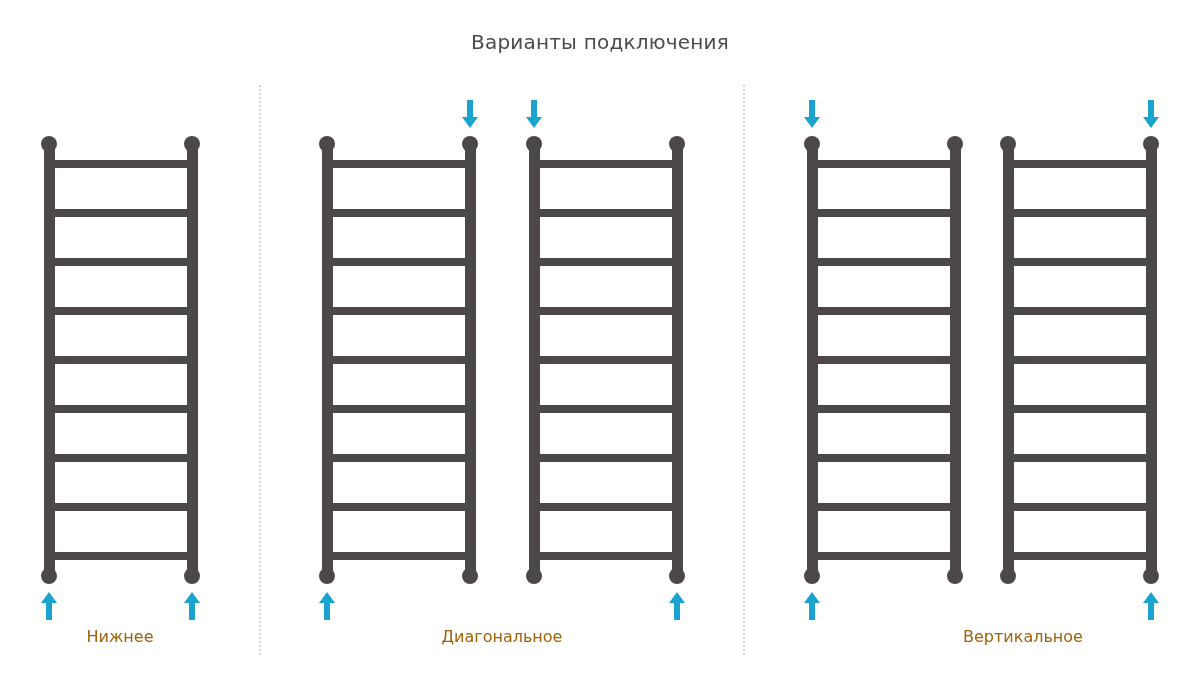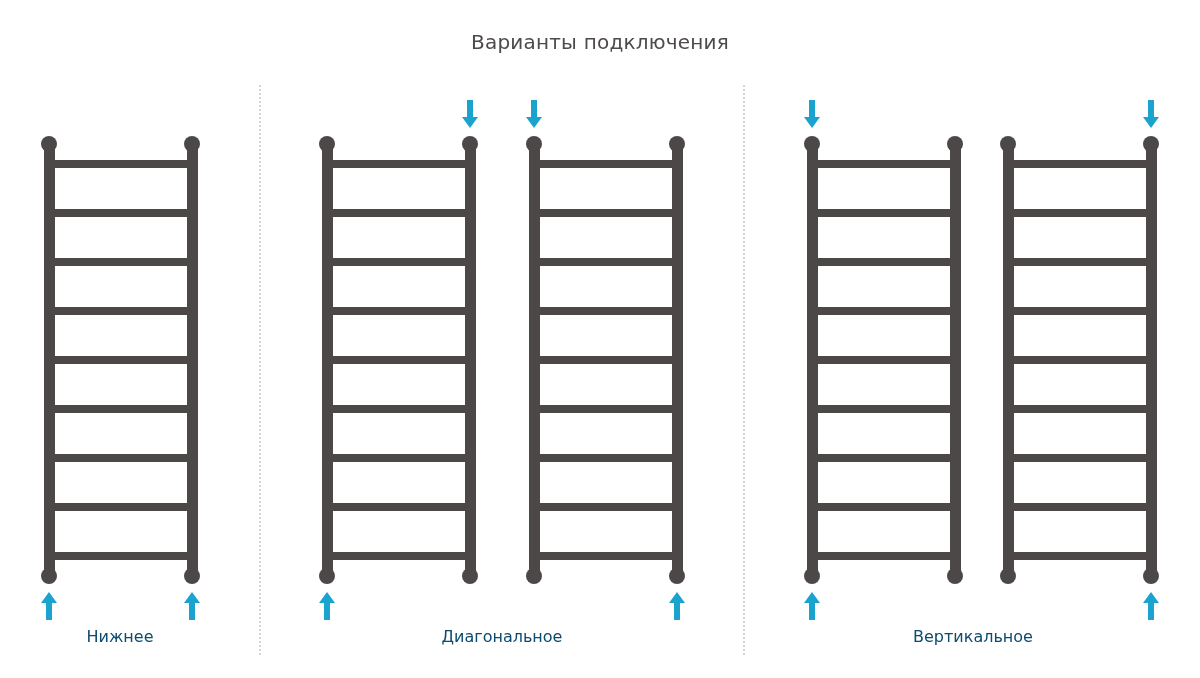--- a/index.html
+++ b/index.html
@@ -1,37 +1,37 @@
 <!DOCTYPE html>
 <html><head>
 <meta charset="utf-8">
 <style>
   html, body { margin:0; padding:0; }
   body { width:1200px; height:678px; background:#ffffff; position:relative; overflow:hidden;
          font-family:"DejaVu Sans", "Liberation Sans", sans-serif; color:#4a4a4a; }
   .title { position:absolute; left:0; width:1200px; top:30px; text-align:center; font-size:20px; color:#4d4a49; letter-spacing:0.2px; }
   .divider { position:absolute; top:85px; height:570px; width:0; border-left:2px dotted #d4d4d4; }
-  .caption { position:absolute; top:627px; font-size:16px; color:#0c4a6e; text-align:center; transform:translateX(-50%); white-space:nowrap; }
+  .caption { position:absolute; top:627px; font-size:16px; color:#a16207; text-align:center; transform:translateX(-50%); white-space:nowrap; }
   .ladder { position:absolute; top:0; left:0; }
   .post { position:absolute; top:140px; width:11px; height:440px; background:#4d4848; }
   .ball { position:absolute; width:16px; height:16px; border-radius:50%; background:#4d4848; }
   .rung { position:absolute; height:8px; background:#4d4848; }
   .arrow { position:absolute; width:16px; height:28px; }
 </style>
 </head>
 <body>
 
 <div class="title">Варианты подключения</div>
 
 <div class="divider" style="left:259px;"></div>
 <div class="divider" style="left:743px;"></div>
 
 <div class="caption" style="left:120px;">Нижнее</div>
 <div class="caption" style="left:502px;">Диагональное</div>
-<div class="caption" style="left:973px;">Вертикальное</div>
+<div class="caption" style="left:1023px;">Вертикальное</div>
 
 <div id="ladders">
     <div class="ladder">
       <div class="post" style="left: 43.5px; background: rgb(77, 72, 72);"></div>
       <div class="ball" style="left: 41px; top: 136px; background: rgb(77, 72, 72);"></div>
       <div class="ball" style="left: 41px; top: 568px; background: rgb(77, 72, 72);"></div>
       <div class="post" style="left: 186.5px; background: rgb(77, 72, 72);"></div>
       <div class="ball" style="left: 184px; top: 136px; background: rgb(77, 72, 72);"></div>
       <div class="ball" style="left: 184px; top: 568px; background: rgb(77, 72, 72);"></div>
       <div class="rung" style="left: 54px; width: 133px; top: 160px; background: rgb(77, 72, 72);"></div>

